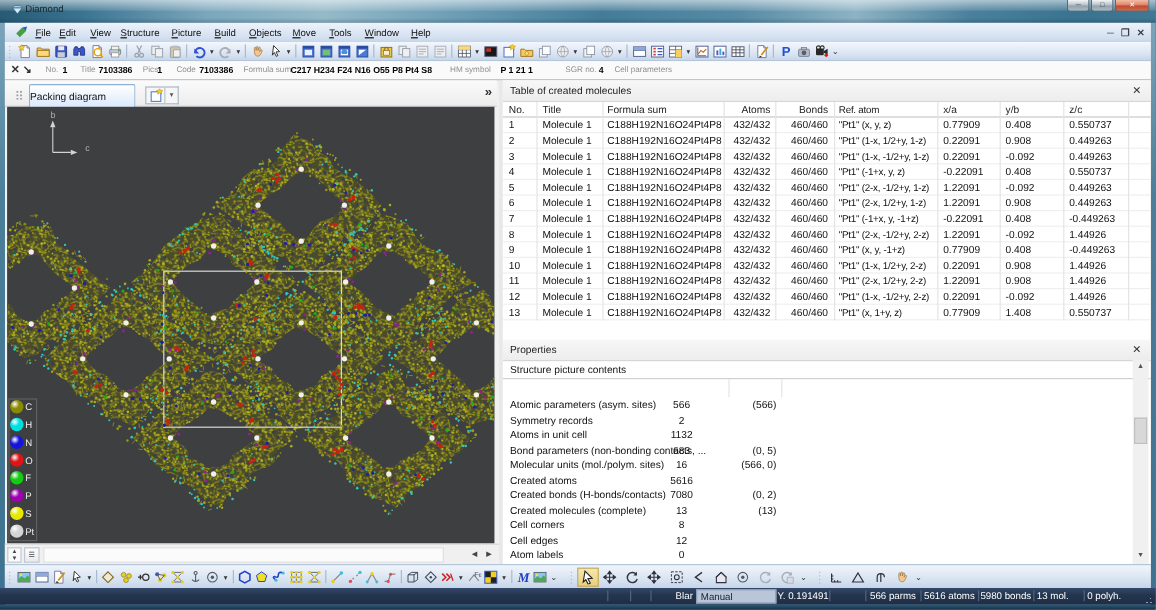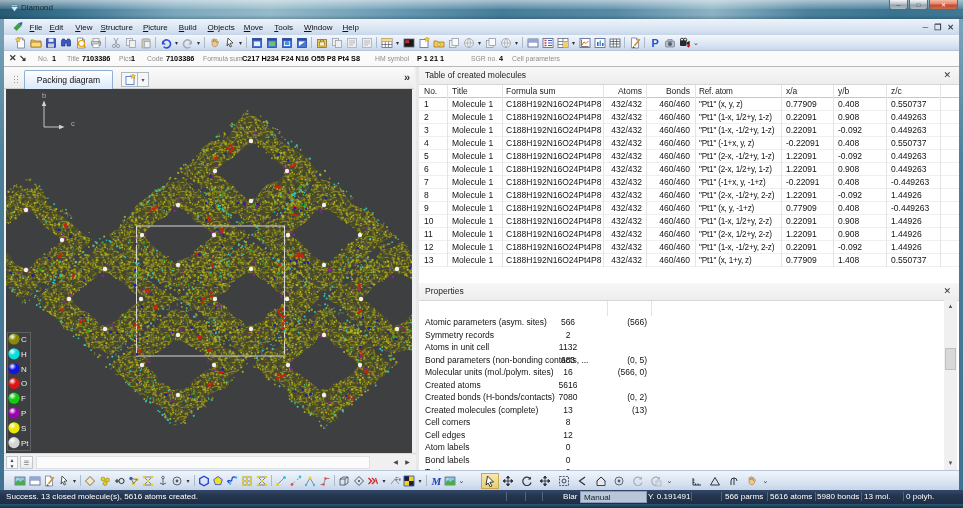--- a/index.html
+++ b/index.html
@@ -33,21 +33,21 @@
 .grip{width:5px;height:12px;margin:0 2px;flex:none;background:radial-gradient(circle 1px at 2px 2px,#8fa3b8 60%,transparent 61%) 0 0/5px 3px repeat-y}
 .ovf{font-size:7px;color:#333;width:8px;flex:none;text-align:center}
 
 #infobar{position:absolute;left:4px;top:51px;width:955px;height:16px;background:#fafafa;border-bottom:1px solid #b8b8b8;font-size:7px;color:#111;white-space:nowrap}
 #infobar span{position:absolute;top:0;height:15px;line-height:15px}
 #infobar .lb{color:#8e8e8e;font-size:6.8px}
 #infobar .vl{font-weight:bold;color:#000;font-size:7.3px}
 #infobar .sym{color:#333;font-weight:bold;font-size:9px}
 
 #tabbar{position:absolute;left:4px;top:67px;width:410px;height:22px;background:linear-gradient(180deg,#fbfbfb,#ececec);border-bottom:1px solid #d0d0d0}
-#tab1{position:absolute;left:20px;top:3px;width:89px;height:30px;border:1px solid #8fb0d4;border-bottom:none;border-radius:2px 2px 0 0;background:linear-gradient(180deg,#ffffff,#dbeafc 60%,#c3ddf6);font-size:8.5px;text-align:center;line-height:18px;color:#111}
+#tab1{position:absolute;left:20px;top:3px;width:89px;height:30px;border:1px solid #8fb0d4;border-bottom:none;border-radius:2px 2px 0 0;background:linear-gradient(180deg,#ffffff,#dbeafc 60%,#c3ddf6);font-size:8.5px;text-align:left;line-height:18px;color:#111}
 #tgrip{position:absolute;left:9px;top:8px;width:6px;height:8px;background:radial-gradient(circle 1.1px at 1.5px 1.5px,#9a9a9a 60%,transparent 61%) 0 0/3px 3px}
 #tbtn2{position:absolute;left:117px;top:5px;width:17px;height:15px;border:1px solid #b0b8c0;background:#f4f6f8;display:flex;align-items:center;justify-content:center}
 #tdd{position:absolute;left:134px;top:5px;width:11px;height:15px;border:1px solid #b0b8c0;border-left:none;background:#f4f6f8;color:#555;font-size:6px;text-align:center;line-height:14px}
 #chev{position:absolute;right:4px;top:4px;font-size:11px;color:#333;font-weight:bold}
 #canvas{position:absolute;left:6px;top:89px;width:406px;height:364px;background:#3e3f41;overflow:hidden}
 
 #hscroll{position:absolute;left:4px;top:453px;width:412px;height:17px;background:#f0f0f0;border-top:1px solid #d8d8d8}
 .sbtn{position:absolute;top:2px;width:13px;height:13px;border:1px solid #c0c8d0;background:linear-gradient(180deg,#fdfdfd,#e8eaee);color:#444;font-size:6px;text-align:center;line-height:12px}
 #spin{position:absolute;left:2px;top:2px;width:12px;height:13px;border:1px solid #c0c8d0;background:#fafafa;font-size:5px;line-height:6px;color:#444;text-align:center}
 #hsline{position:absolute;left:32px;top:2px;right:46px;height:13px;background:#fbfbfb;border:1px solid #e0e0e0}
@@ -3032,20 +3032,21 @@
         <span class="vline" style="left:83px"></span>
         <span class="vline" style="left:184px"></span>
         <span class="vline" style="left:227px"></span>
         <span class="vline" style="left:276px"></span>
         <span class="vline" style="left:362px"></span>
         <span class="vline" style="left:414px"></span>
         <span class="vline" style="left:467px"></span>
         <span class="vline" style="left:521px"></span>
       </div>
  <div class="phead" style="margin-top:16px">Properties<span class="x">✕</span></div>
+ <div id="combo">Structure picture contents<span class="ar">▼</span></div>
  <div style="height:15px;position:relative">
         <span class="vline" style="left:188px"></span>
         <span class="vline" style="left:232px"></span>
       </div>
  <div id="propsbody">
         <div class="pr">
           <span class="p0">Atomic parameters (asym. sites)</span>
           <span class="p1">566</span>
           <span class="p2">(566)</span>
         </div>
@@ -3401,21 +3402,20 @@
         </svg>
       </span>
       <span class="tbtn tb2 ">
         <svg width="12" height="12" viewBox="0 0 12 12">
           <path d="M3 6V3.2q0-.8.7-.8t.7.8V5l.3-2.6q.1-.8.8-.7t.6.9L6 5l.5-2q.2-.8.9-.6t.5 1L7.4 6l.8-1.2q.4-.7 1-.3t.2 1.1L8 8.5q-.6 1.3-2 1.3T3.5 8.6z" fill="#f0c890" stroke="#a07840" stroke-width="0.6"></path>
         </svg>
       </span>
       <span class="ovf">⌄</span>
     </div>
 <div id="status">
-<span class="txt" style="left:6px">Success. 13 closed molecule(s), 5616 atoms created.</span>
 <span class="seg" style="left:506px"></span>
       <span class="seg" style="left:525px"></span>
       <span class="seg" style="left:542px"></span>
 <span class="txt" style="left:563px">Blar</span>
       <span id="manual">Manual</span>
 <span class="txt" style="left:648px">Y. 0.191491</span>
 <span class="seg" style="left:691px"></span>
       <span class="seg" style="left:721px"></span>
 <span class="txt" style="left:725px">566 parms</span>
       <span class="seg" style="left:767px"></span>

